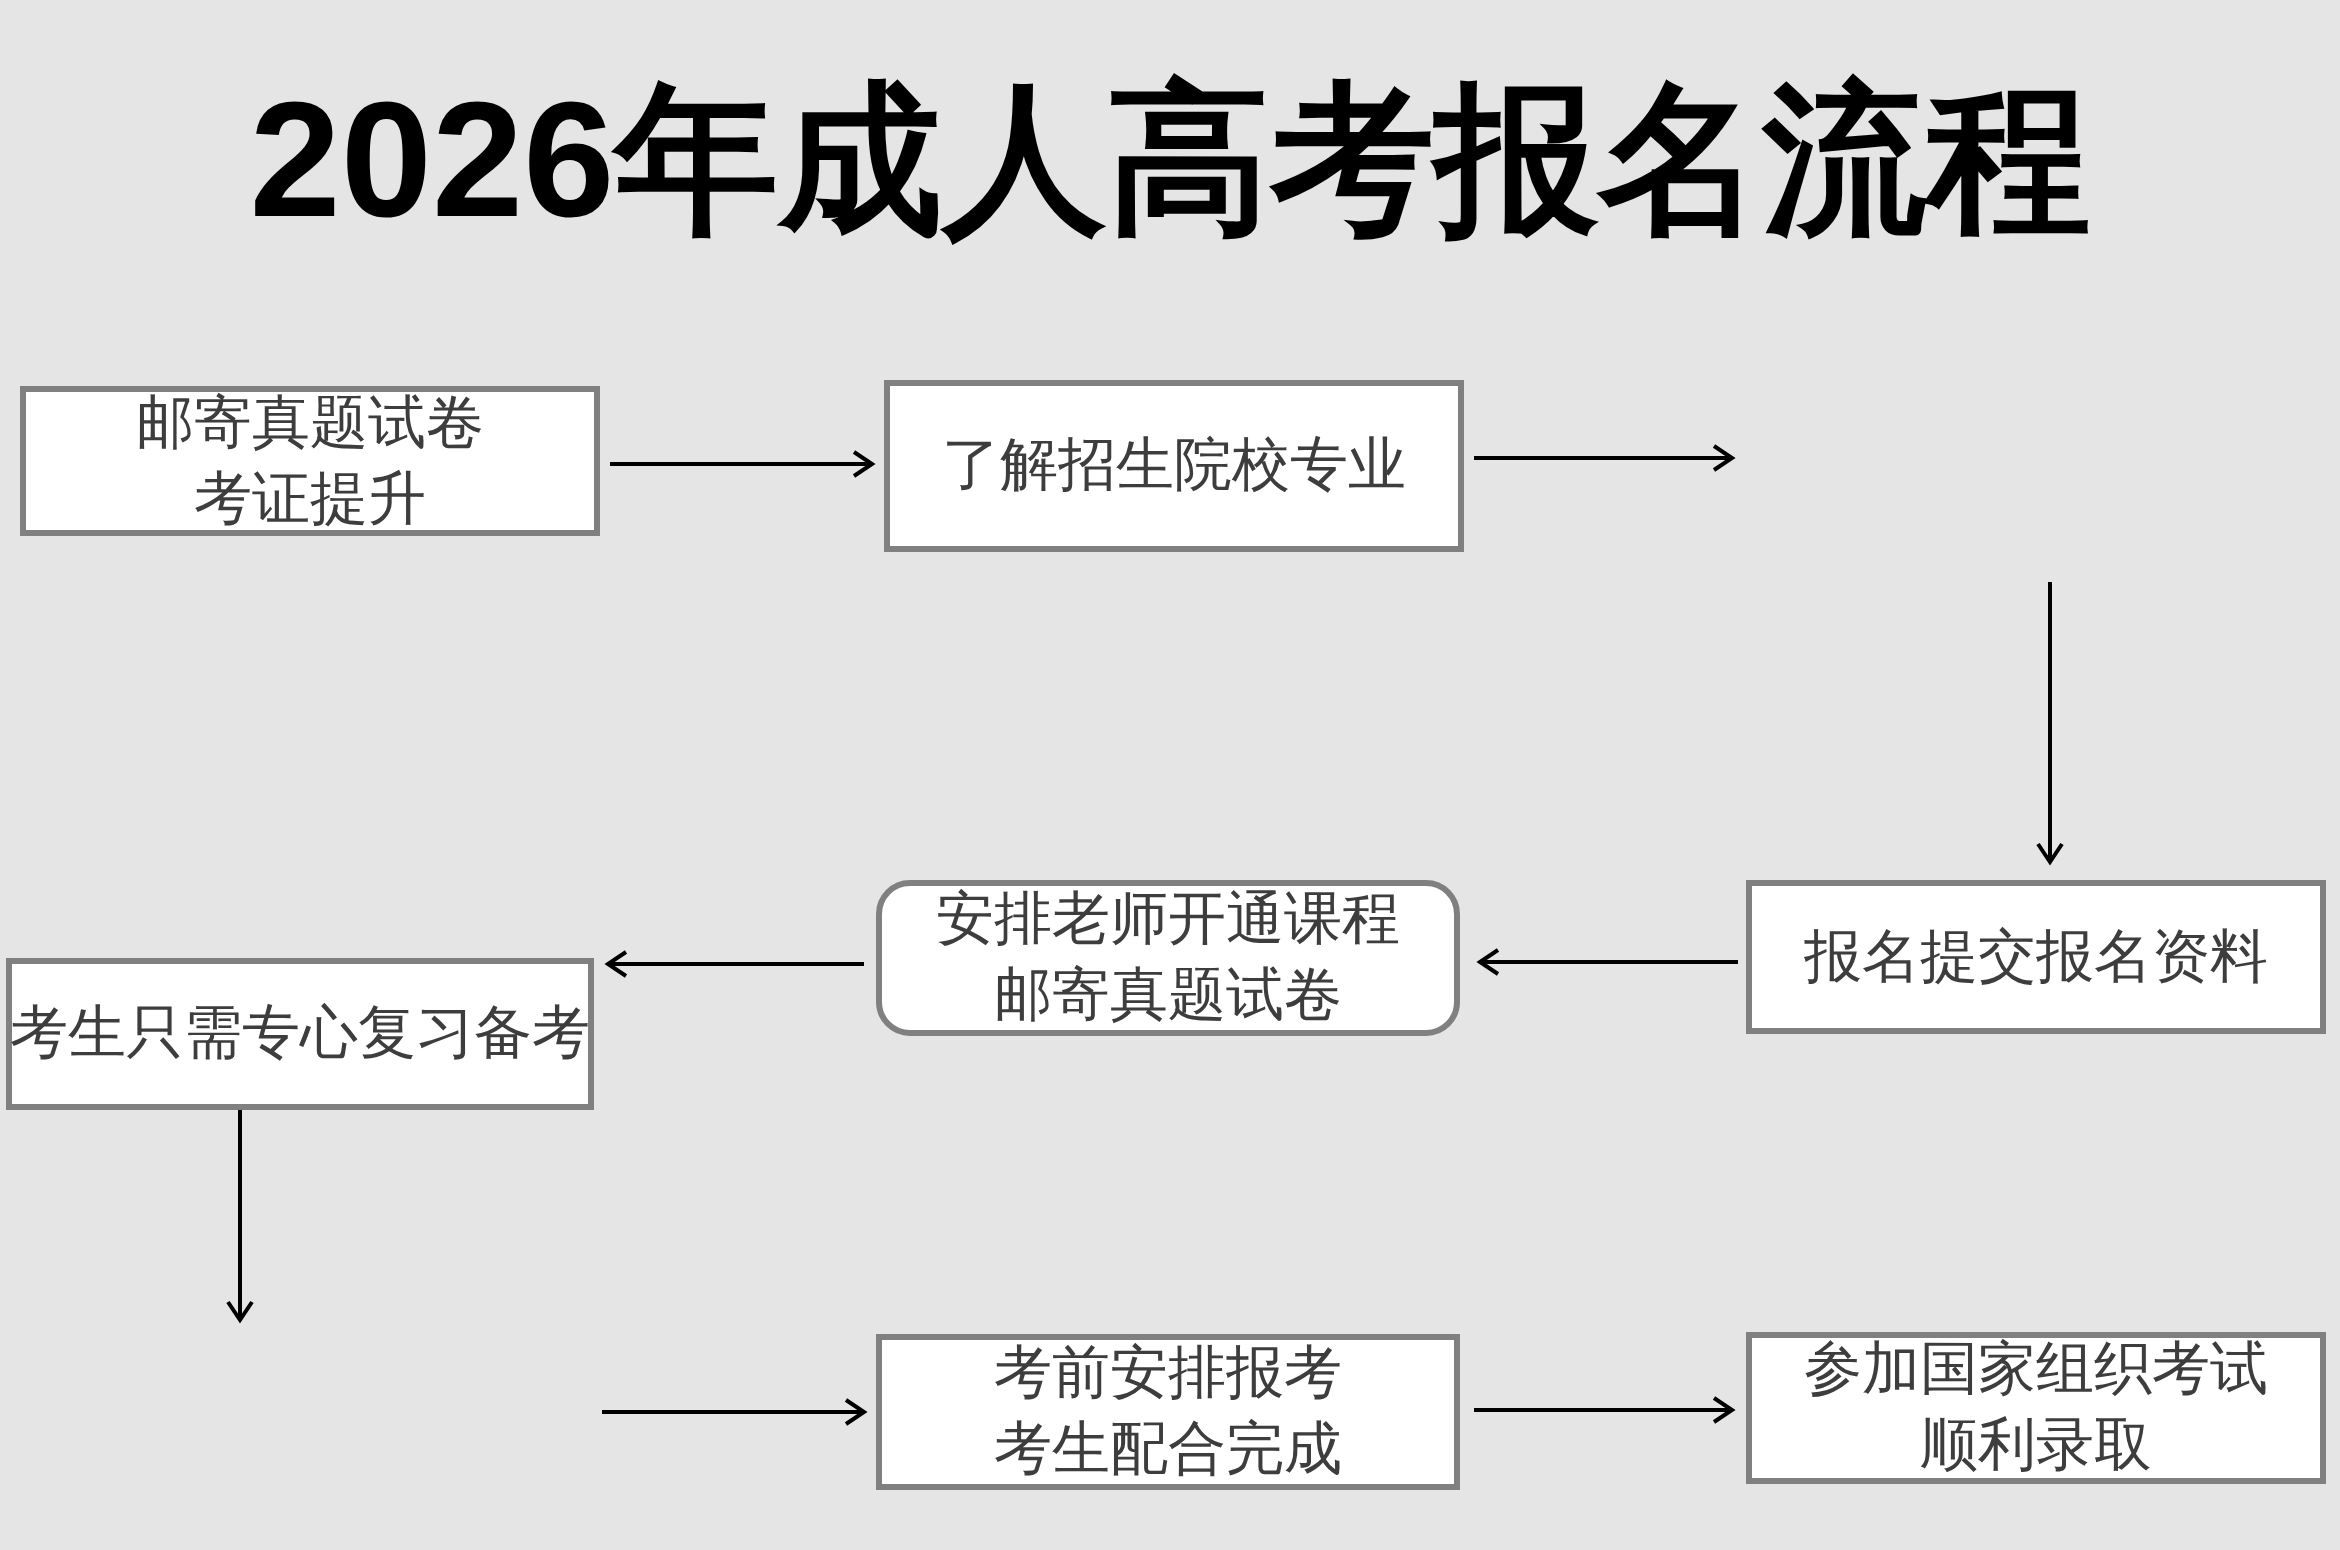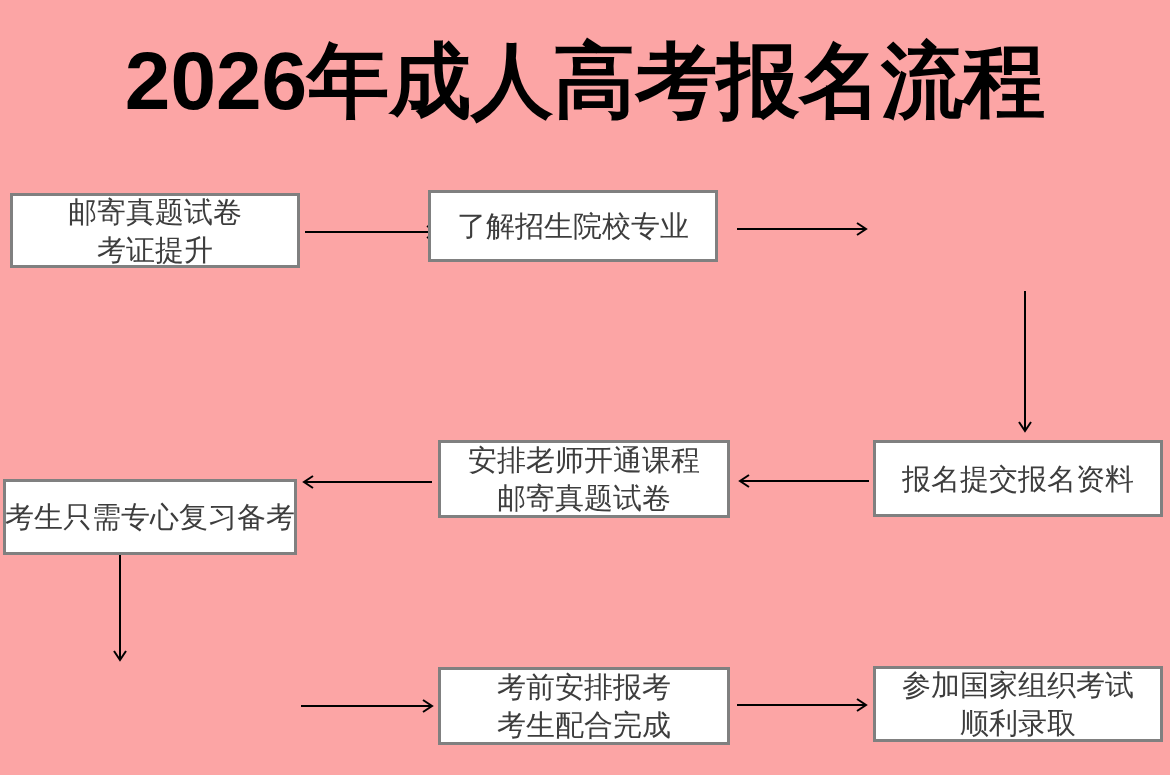--- a/index.html
+++ b/index.html
@@ -4,21 +4,21 @@
 <style>
   html, body {
     margin: 0;
     padding: 0;
     background: #ffffff;
   }
   .canvas {
     position: relative;
     width: 1170px;
     height: 775px;
-    background: #fca5a5;
+    background: #e5e5e5;
     overflow: hidden;
     font-family: "Liberation Sans", "DejaVu Sans", sans-serif;
   }
   .title {
     position: absolute;
     left: 0;
     top: 30px;
     width: 100%;
     text-align: center;
     font-size: 82px;
@@ -38,25 +38,25 @@
     justify-content: center;
     text-align: center;
     font-size: 29px;
     font-weight: 400;
     color: #3d3d3d;
     line-height: 38px;
     white-space: nowrap;
   }
   
   .n1 { left: 10px;  top: 193px; width: 290px; height: 75px; }
-  .n2 { left: 428px; top: 190px; width: 290px; height: 72px; }
+  .n2 { left: 442px; top: 190px; width: 290px; height: 86px; }
   .n3 { left: 872px; top: 188px; width: 291px; height: 76px; }
   
   .n4 { left: 873px; top: 440px; width: 290px; height: 77px; }
-  .n5 { left: 438px; top: 440px; width: 292px; height: 78px; }
+  .n5 { left: 438px; top: 440px; width: 292px; height: 78px; border-radius: 17px; }
   .n6 { left: 3px;   top: 442px; width: 294px; height: 76px; margin-top: 37px; }
   
   .n7 { left: 3px;   top: 668px; width: 292px; height: 77px; }
   .n8 { left: 438px; top: 667px; width: 292px; height: 78px; }
   .n9 { left: 873px; top: 666px; width: 290px; height: 76px; }
 
   .arrow-layer {
     position: absolute;
     left: 0;
     top: 0;

